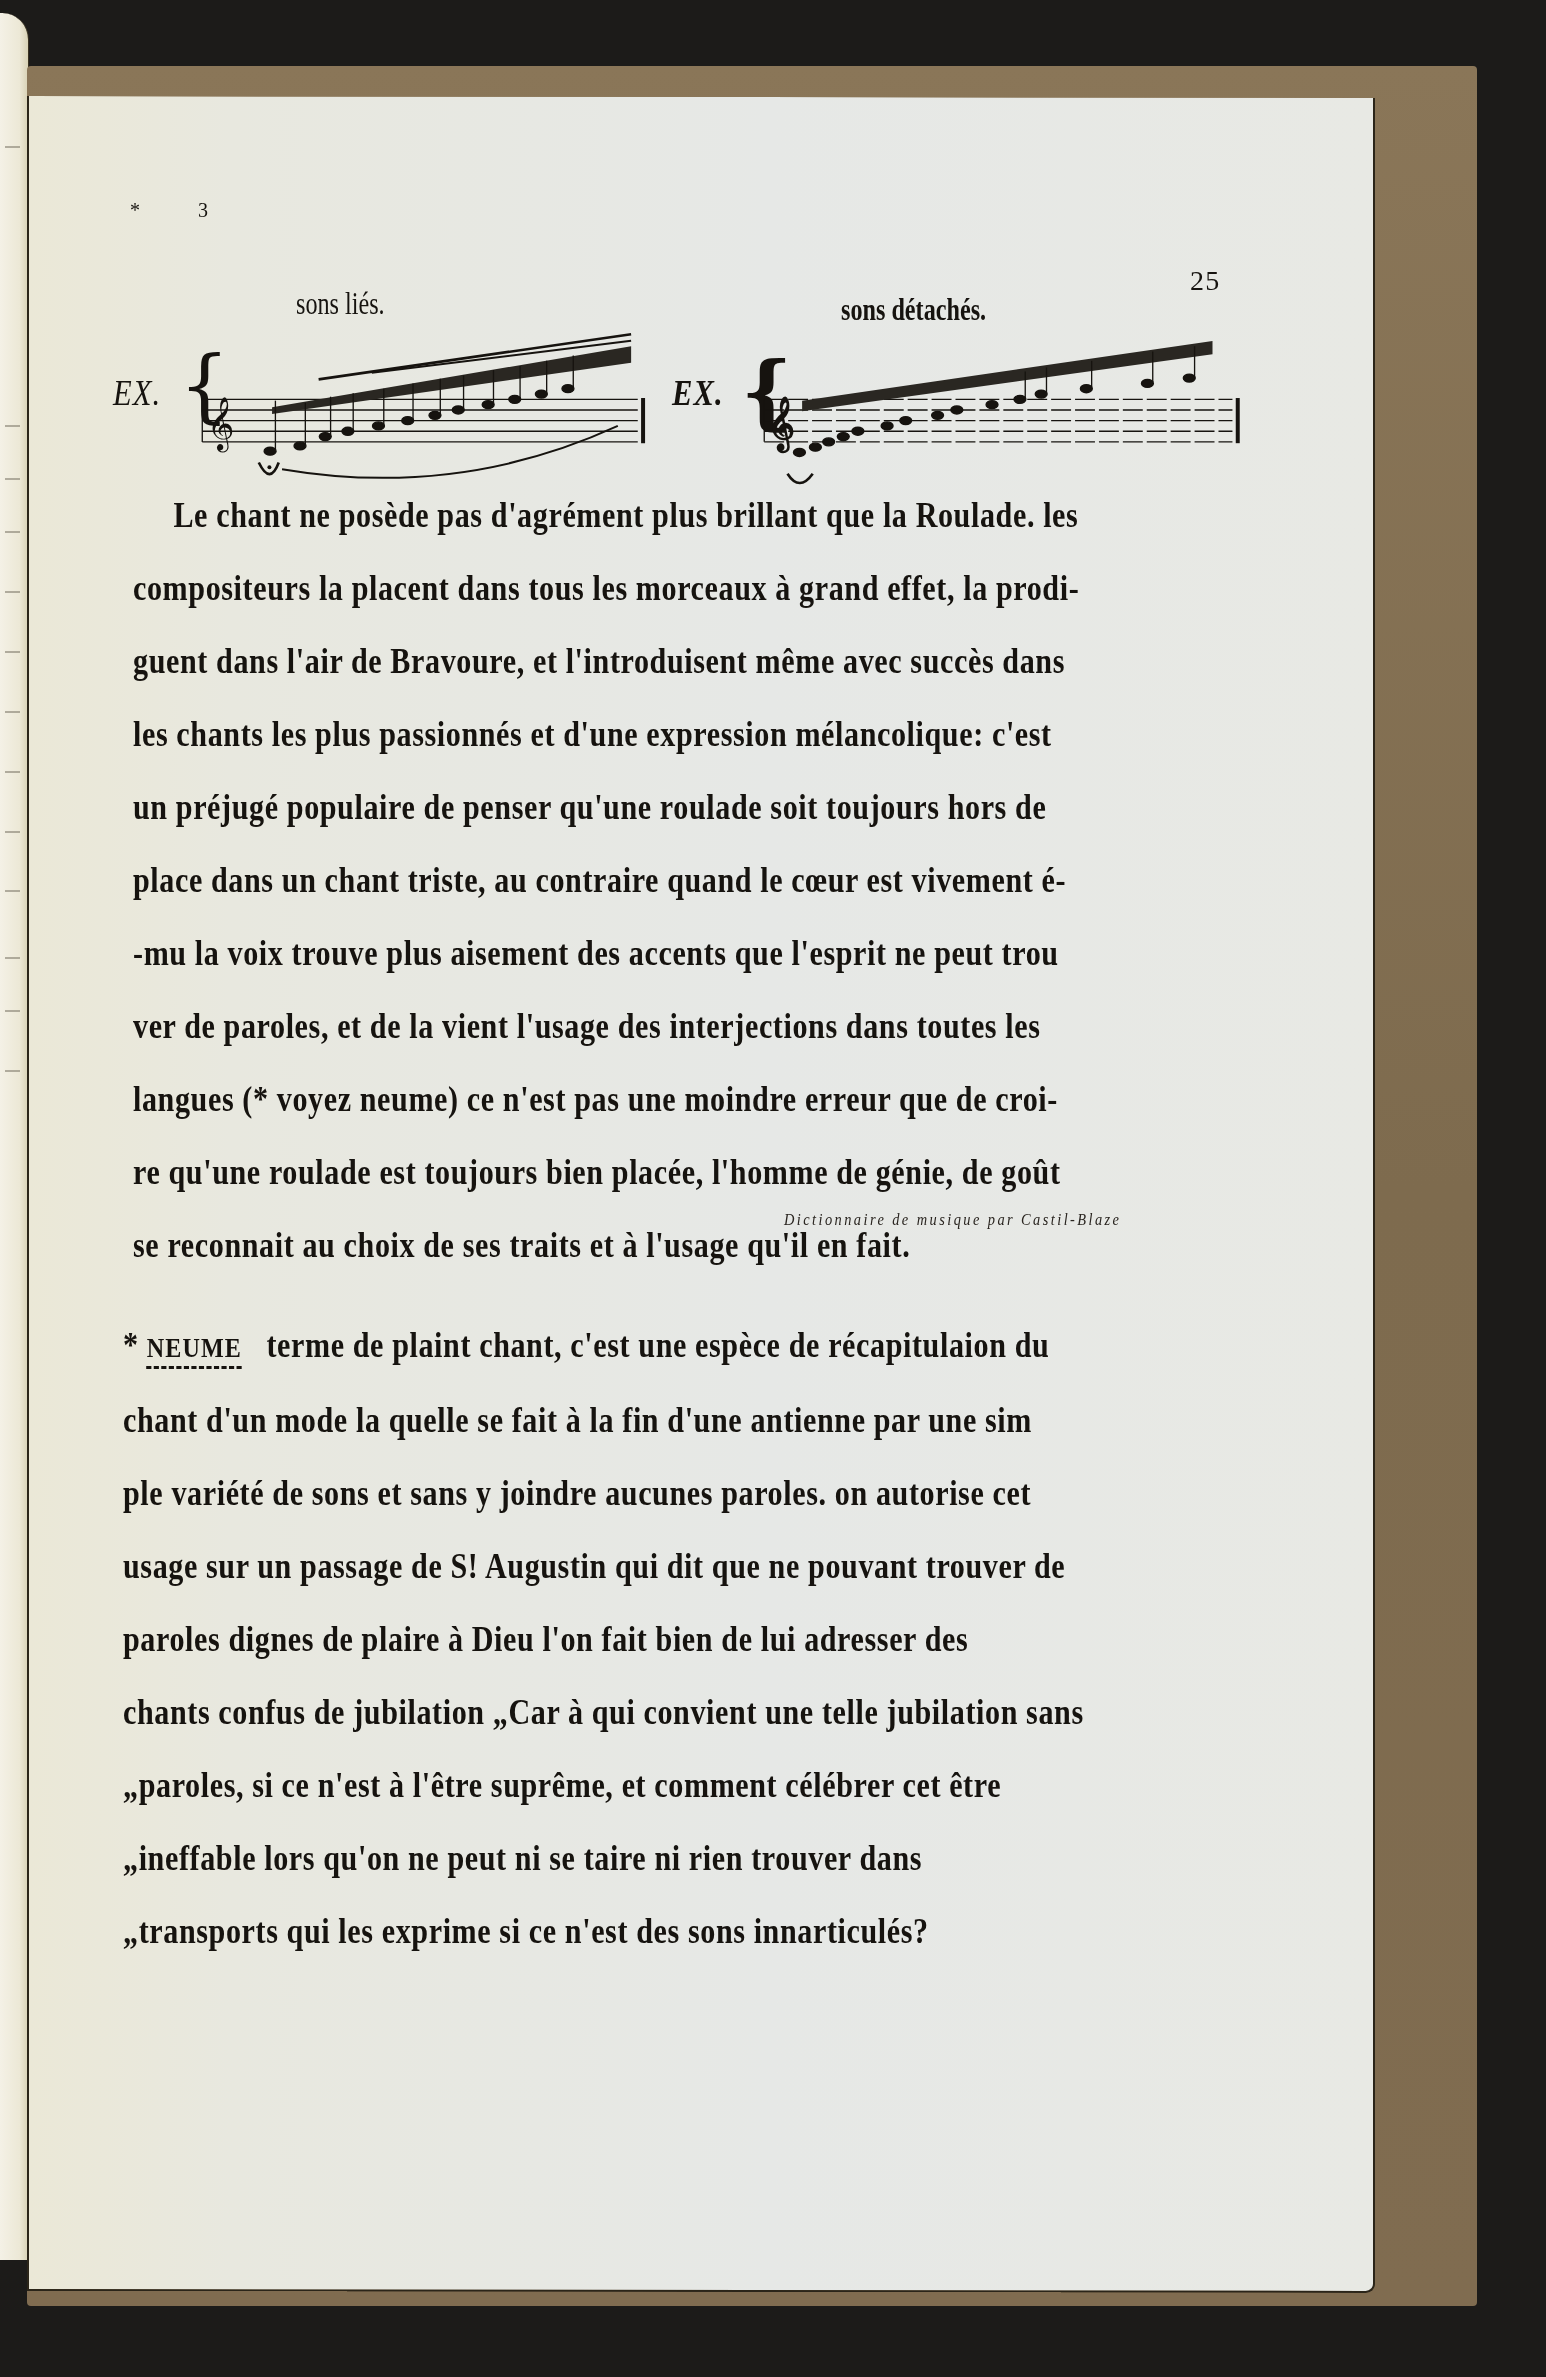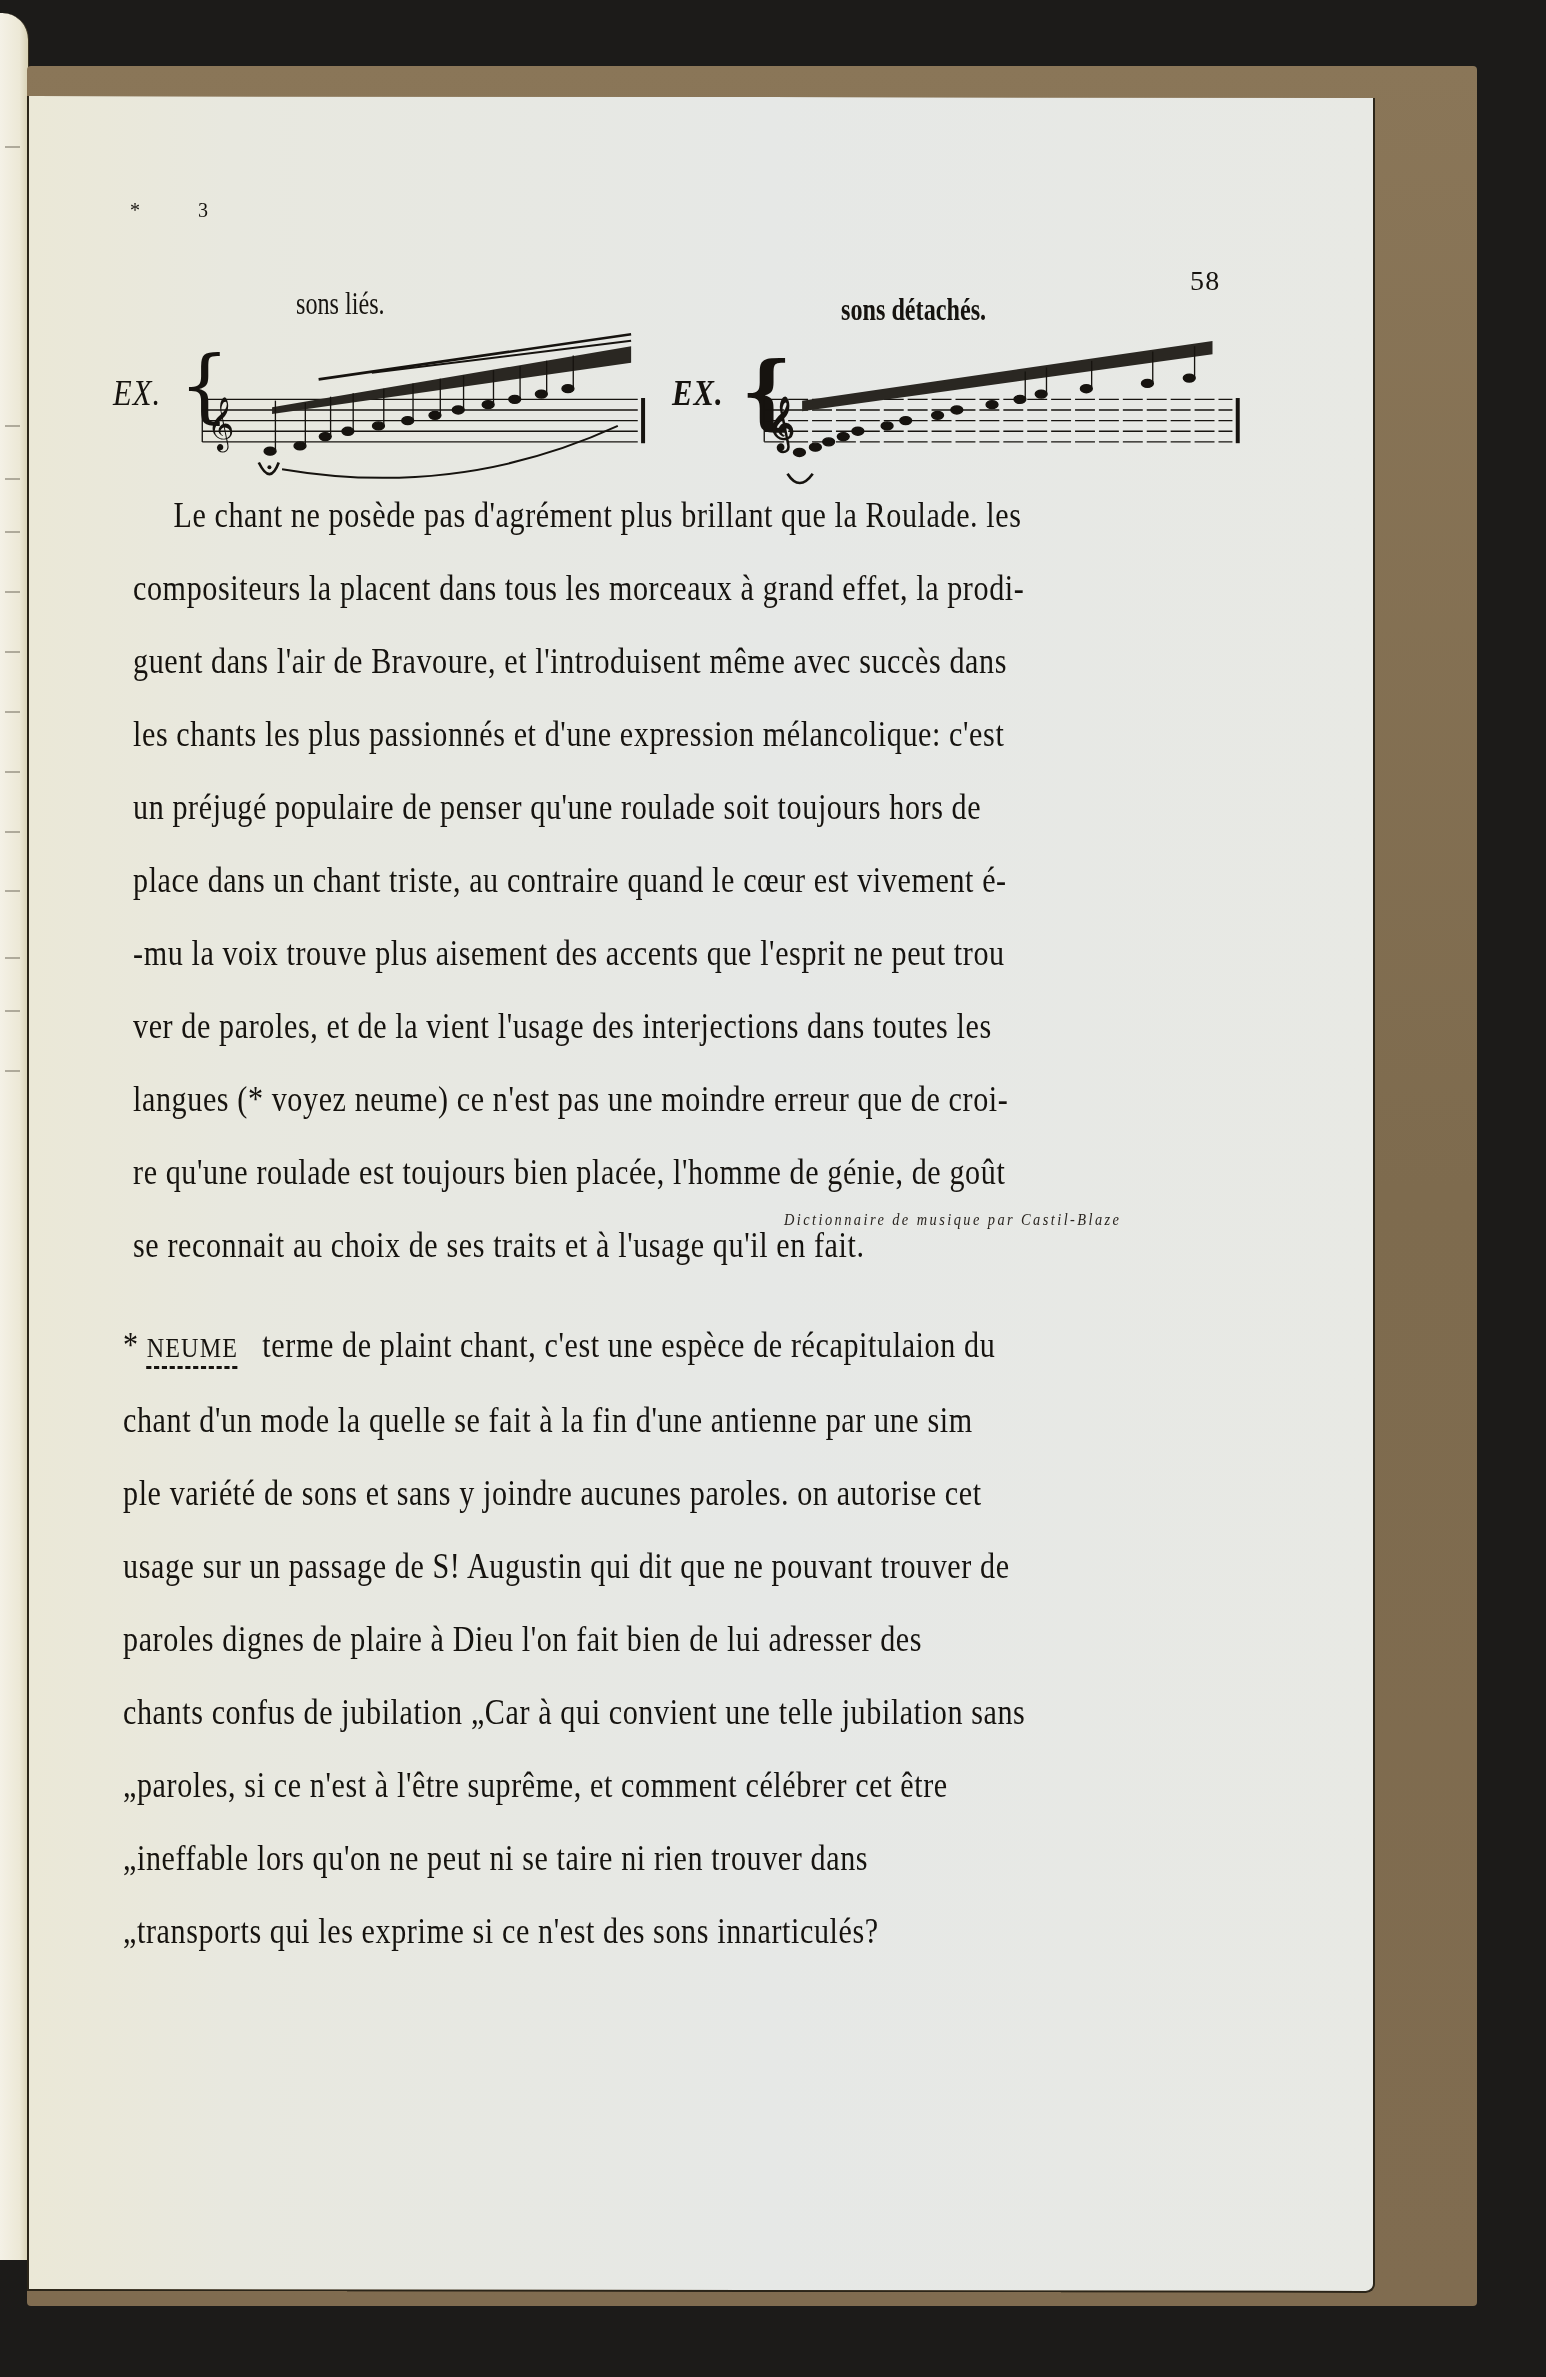--- a/index.html
+++ b/index.html
@@ -46,21 +46,21 @@
     transform:scaleX(0.85); transform-origin:left;
   }
   .ex-caption {
     position:absolute; font-size:31px; transform:scaleX(0.78); transform-origin:left;
   }
   .staff svg { display:block; }
 
   
   .text-block {
     position:absolute; left:133px; width:1103px;
-    font-size:35px; line-height:73px; letter-spacing:0.7px;
+    font-size:35px; line-height:73px; letter-spacing:0.7px;font-weight:bold;
   }
   .line { display:block; white-space:nowrap; transform:scaleX(0.86); transform-origin:left; text-align:justify; }
   .indent { padding-left:47px; }
   .citation {
     position:absolute; left:784px; top:1211px; font-style:italic; font-size:16px;
     letter-spacing:2.7px; color:#2a2520; transform:scaleX(0.9); transform-origin:left;
   }
   .neume-term { text-decoration:underline; text-decoration-style:dashed; text-underline-offset:9.3px; font-size:28px; letter-spacing:1.3px; }
 </style>
 </head>
@@ -84,21 +84,21 @@
 
 <div class="backing"></div>
 
 <div class="page"></div>
 
 <div class="corner-marks ink">
   <span>*</span>
   <span>3</span>
 </div>
 
-<div class="page-number ink">58</div>
+<div class="page-number ink">25</div>
 
 <div class="example ink" style="left:113px; top:279px; width:552px; height:199px;">
   <div class="ex-caption" style="left:183px; top:6.6px;">sons liés.</div>
   <div class="ex-label" style="left:0; top:93px;">EX.</div>
   <div class="staff" style="position:absolute; left:66px; top:47px;">
     <svg width="492" height="160" viewBox="0 0 740 240">
       <text x="0" y="130" font-size="120" fill="#16130f" font-family="DejaVu Serif, serif">{</text>
       <g stroke="#16130f" stroke-width="2">
         <line x1="35" y1="110" x2="690" y2="110"></line>
           <line x1="35" y1="126" x2="690" y2="126"></line>

